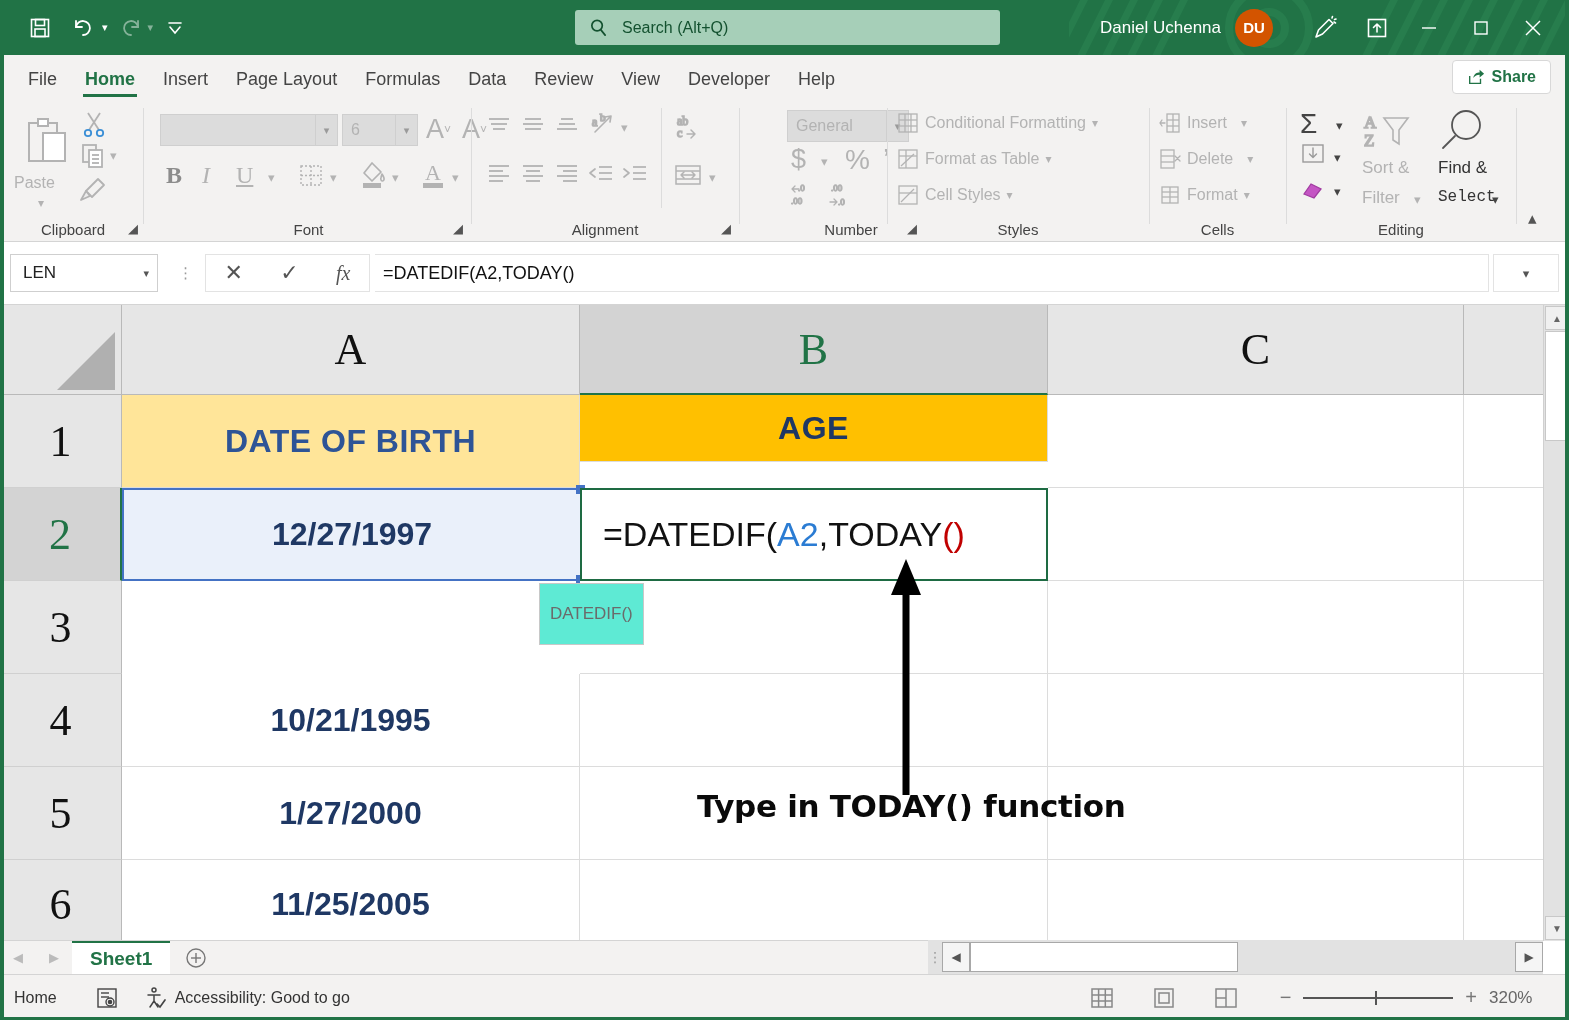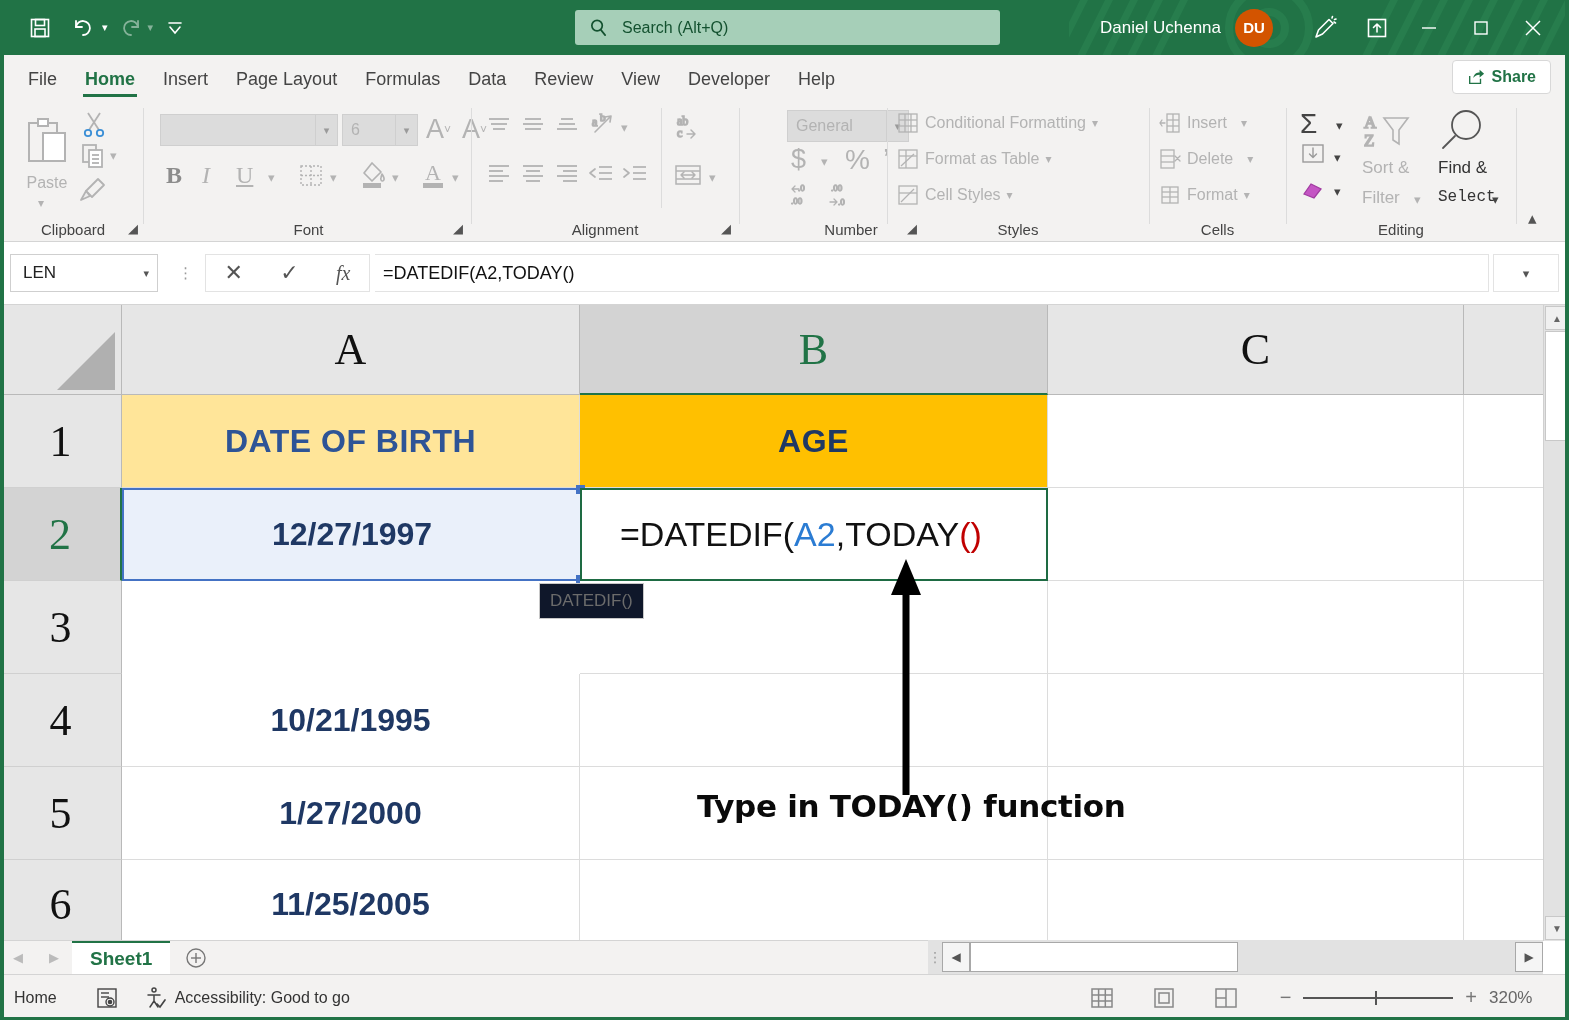--- a/index.html
+++ b/index.html
@@ -191,28 +191,28 @@
     content:''; position:absolute; right:-5px; bottom:-5px; width:9px; height:9px;
     background:#4472c4;
   }
   .cell.refsel::before {
     content:''; position:absolute; right:-5px; top:-5px; width:9px; height:9px;
     background:#4472c4;
   }
   .cell.editing {
     border:2px solid #1e6b43;
     font-weight:normal; color:#111; font-size:34px;
-    justify-content:flex-start; padding-left:38px;
+    justify-content:flex-start; padding-left:21px;
     z-index:6;
   }
   .tok-blue { color:#2b7cd3; }
   .tok-red { color:#c00000; }
   .func-tip {
-    position:absolute; background:#0f172a; border:1px solid #c8c8c8;
-    font-size:17px; color:#6b6b6b; padding:7px 10px;
+    position:absolute; background:#5eead4; border:1px solid #c8c8c8;
+    font-size:17px; color:#6b6b6b; padding:20px 10px;
     z-index:9;
   }
 
   
   .annot {
     position:absolute; font-size:31px; font-weight:bold; color:#0a0a0a;
     font-family:"DejaVu Sans", sans-serif; letter-spacing:-0.3px; white-space:nowrap;
     z-index:10;
   }
   .annot-arrow { position:absolute; z-index:10; }
@@ -395,21 +395,21 @@
   <div class="ribbon">
 
     <div class="rgroup" style="left:0; width:146px;">
       <div class="icon-btn" style="left:18px; top:12px; width:58px; height:60px;">
         <svg width="52" height="54" viewBox="0 0 52 54" fill="none" stroke="#b3b3b3" stroke-width="2">
           <path d="M8 8 h28 v38 h-28 z"></path>
           <path d="M17 4 h10 v7 h-10 z" fill="#fff"></path>
           <rect x="22" y="18" width="22" height="28" fill="#fff"></rect>
         </svg>
       </div>
-      <div class="paste-label" style="left:14px; top:74px; width:66px; text-align:center;">Paste</div>
+      <div class="paste-label" style="left:14px; top:74px; width:66px; text-align:left;">Paste</div>
       <div class="icon-btn" style="left:38px; top:96px; color:#b3b3b3; font-size:12px;">▾</div>
 
       <div class="icon-btn" style="left:80px; top:10px;">
         <svg width="28" height="28" viewBox="0 0 28 28" fill="none" stroke="#b3b3b3" stroke-width="1.8">
           <line x1="8" y1="3" x2="19" y2="20"></line>
             <line x1="20" y1="3" x2="9" y2="20"></line>
           <circle cx="8" cy="23" r="3.2" stroke="#3b8fd6"></circle>
             <circle cx="20" cy="23" r="3.2" stroke="#3b8fd6"></circle>
         </svg>
       </div>
@@ -741,21 +741,21 @@
     <div class="colhead" style="left:1464px; width:79px; border-right:none;"></div>
 
     <div class="rowhead" style="top:90px;  height:93px;">1</div>
     <div class="rowhead sel" style="top:183px; height:93px;">2</div>
     <div class="rowhead" style="top:276px; height:93px;">3</div>
     <div class="rowhead" style="top:369px; height:93px;">4</div>
     <div class="rowhead" style="top:462px; height:93px;">5</div>
     <div class="rowhead" style="top:555px; height:89px;">6</div>
 
     <div class="cell hdrA" style="left:122px; top:90px; width:458px; height:93px;">DATE OF BIRTH</div>
-    <div class="cell hdrB" style="left:580px; top:90px; width:468px; height:93px;">AGE</div>
+    <div class="cell hdrB" style="left:580px; top:90px; width:468px; height:67px;">AGE</div>
     <div class="cell" style="left:1048px; top:90px; width:416px; height:93px;"></div>
     <div class="cell" style="left:1464px; top:90px; width:79px; height:93px; border-right:none;"></div>
 
     <div class="cell refsel" style="left:122px; top:183px; width:458px; height:93px;">12/27/1997</div>
     <div class="cell editing" style="left:580px; top:183px; width:468px; height:93px;">
       <span>=DATEDIF(</span>
         <span class="tok-blue">A2</span>
         <span>,TODAY</span>
         <span class="tok-red">()</span>
     </div>

